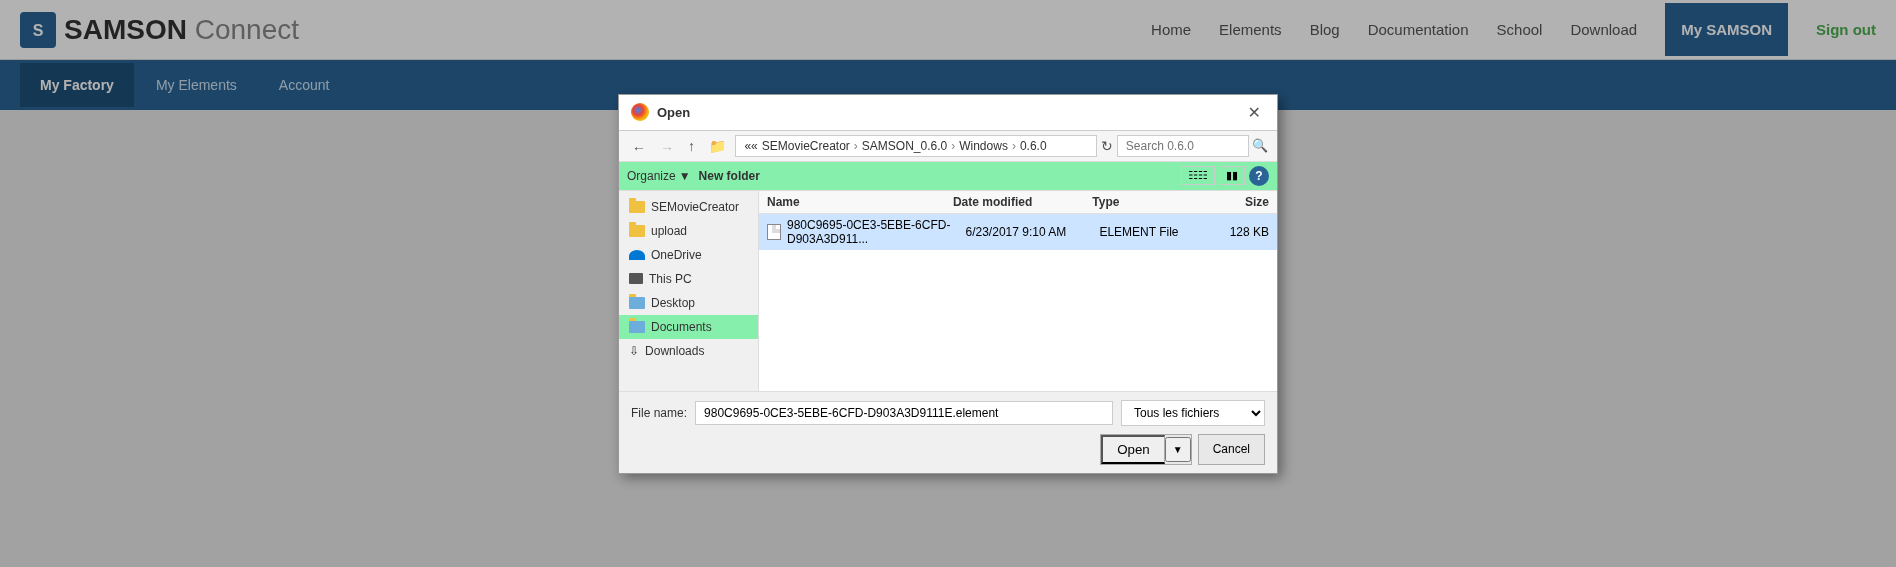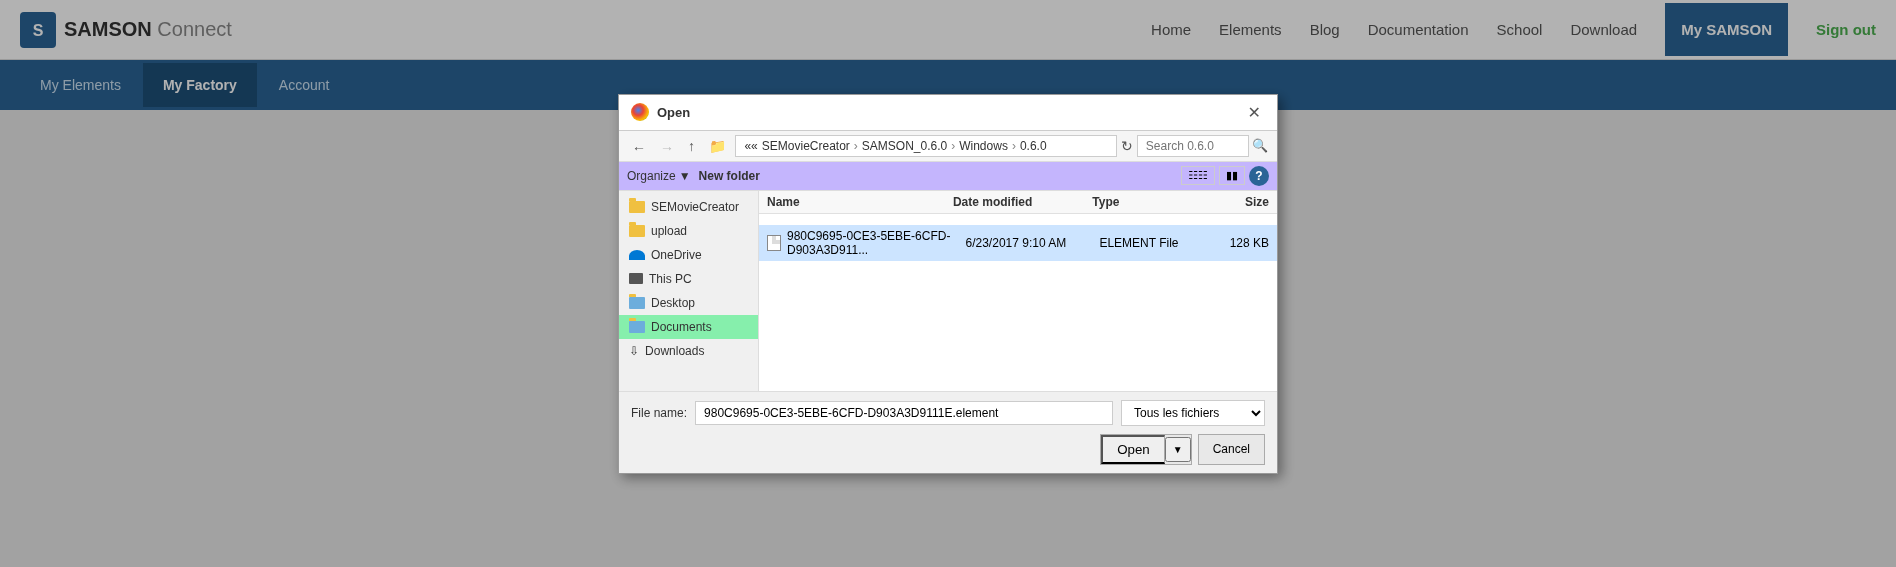--- a/index.html
+++ b/index.html
@@ -220,36 +220,36 @@
       padding: 3px 8px;
       font-size: 12px;
       color: #333;
       gap: 4px;
     }
     .breadcrumb-sep { color: #888; }
     .dialog-search {
       border: 1px solid #ccc;
       padding: 3px 8px;
       font-size: 12px;
-      width: 112px;
+      width: 132px;
       background: #fff;
     }
     .dialog-refresh-btn {
       background: none;
       border: none;
       cursor: pointer;
       font-size: 14px;
       color: #555;
     }
     .dialog-actions-bar {
       display: flex;
       align-items: center;
       padding: 4px 8px;
       border-bottom: 1px solid #ddd;
-      background: #c4b5fd;
+      background: #86efac;
       gap: 8px;
     }
     .organize-btn {
       display: flex;
       align-items: center;
       gap: 3px;
       font-size: 12px;
       background: none;
       border: none;
       cursor: pointer;
@@ -347,21 +347,21 @@
     .col-modified { flex: 1.5; }
     .col-type { flex: 1.2; }
     .col-size { flex: 0.7; text-align: right; }
     .filelist-row {
       display: flex;
       align-items: center;
       padding: 4px 8px;
       font-size: 12px;
       cursor: pointer;
     }
-    .filelist-row.selected { background: #cce4ff; margin-top: 11px; }
+    .filelist-row.selected { background: #cce4ff; }
     .file-icon {
       width: 14px;
       height: 16px;
       border: 1px solid #888;
       background: #fff;
       margin-right: 6px;
       position: relative;
       flex-shrink: 0;
     }
     .file-icon::after {
@@ -450,39 +450,39 @@
   </style>
 </head>
 <body>
 
 <nav class="top-nav">
   <div class="logo-area">
     <svg class="logo-icon" viewBox="0 0 36 36">
       <rect width="36" height="36" rx="4" fill="#2a6496"></rect>
       <text x="18" y="24" text-anchor="middle" fill="#fff" font-size="16" font-weight="bold" font-family="Arial">S</text>
     </svg>
-    <span style="font-size:20px;font-weight:bold;color:#333;">
+    <span style="font-size:28px;font-weight:bold;color:#333;">
       <span>SAMSON</span> <span style="color:#888;font-weight:normal;">Connect</span>
     </span>
   </div>
   <div class="nav-links">
     <a class="nav-link" href="#">Home</a>
     <a class="nav-link" href="#">Elements</a>
     <a class="nav-link" href="#">Blog</a>
     <a class="nav-link" href="#">Documentation</a>
     <a class="nav-link" href="#">School</a>
     <a class="nav-link" href="#">Download</a>
     <a class="nav-link active-nav" href="#">My SAMSON</a>
     <a class="nav-link signout" href="#">Sign out</a>
   </div>
 </nav>
 
 <nav class="sub-nav">
+  <a class="sub-nav-item active" href="#">My Factory</a>
   <a class="sub-nav-item" href="#">My Elements</a>
-  <a class="sub-nav-item active" href="#">My Factory</a>
   <a class="sub-nav-item" href="#">Account</a>
 </nav>
 
 <div class="main-content">
   <div class="upload-panel">
     <div class="upload-label">Upload a new SAMSON Eleme</div>
     <button class="choose-btn">+ Choose</button>
     <div class="file-input-display"></div>
   </div>
   <div class="bottom-actions">

